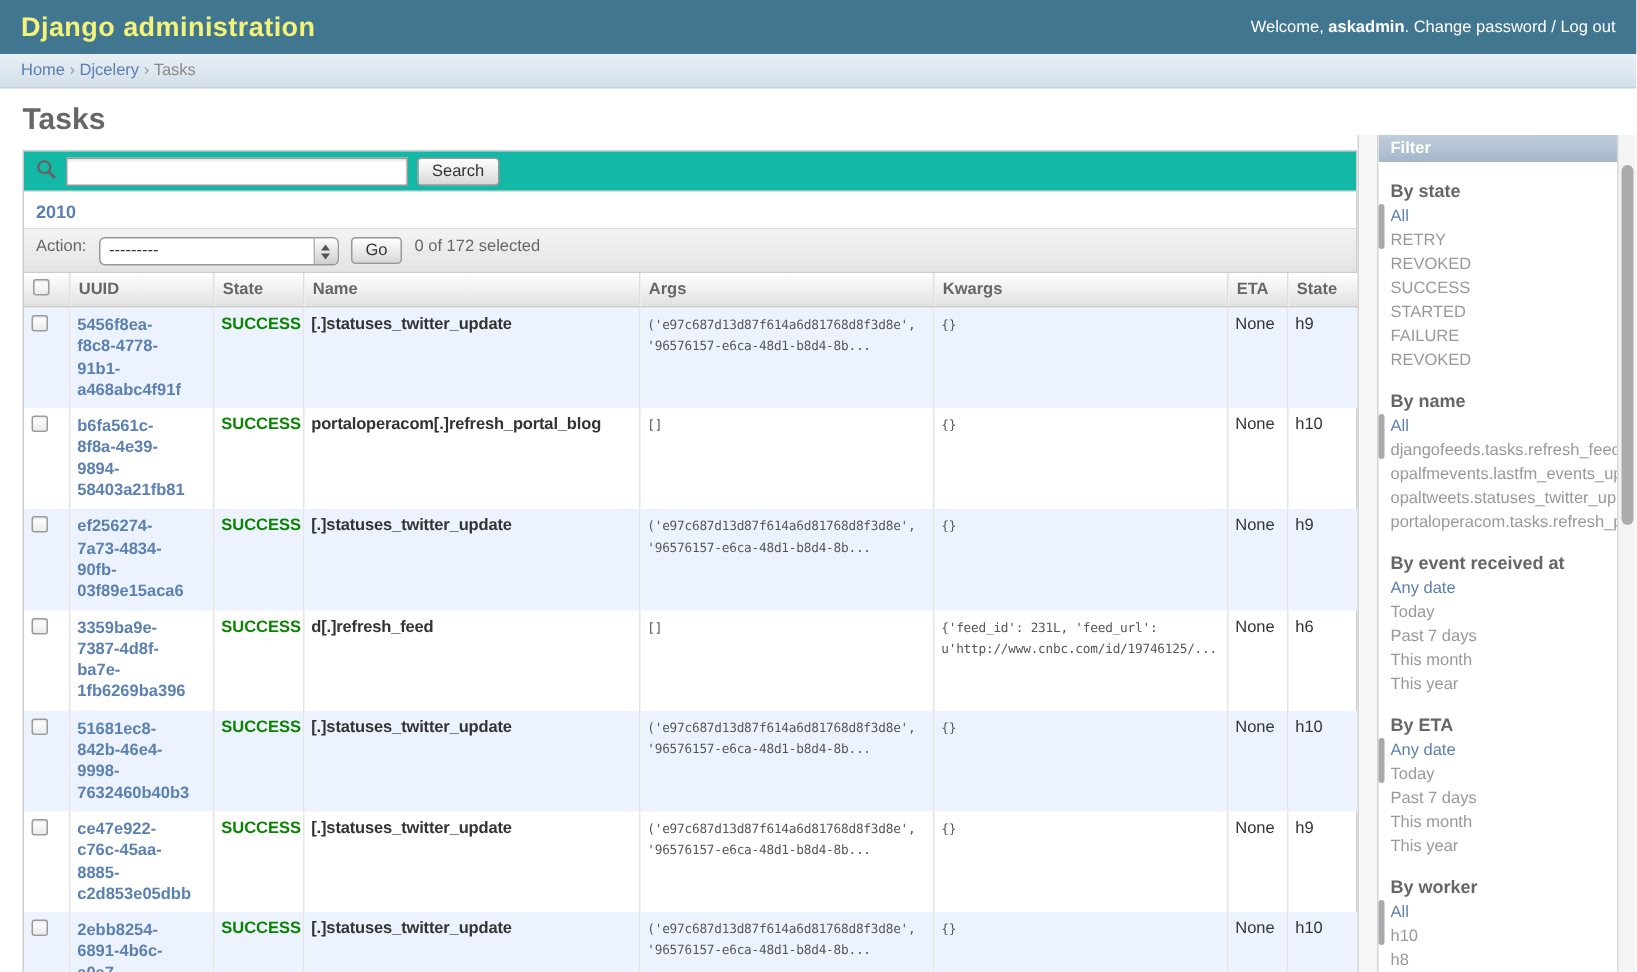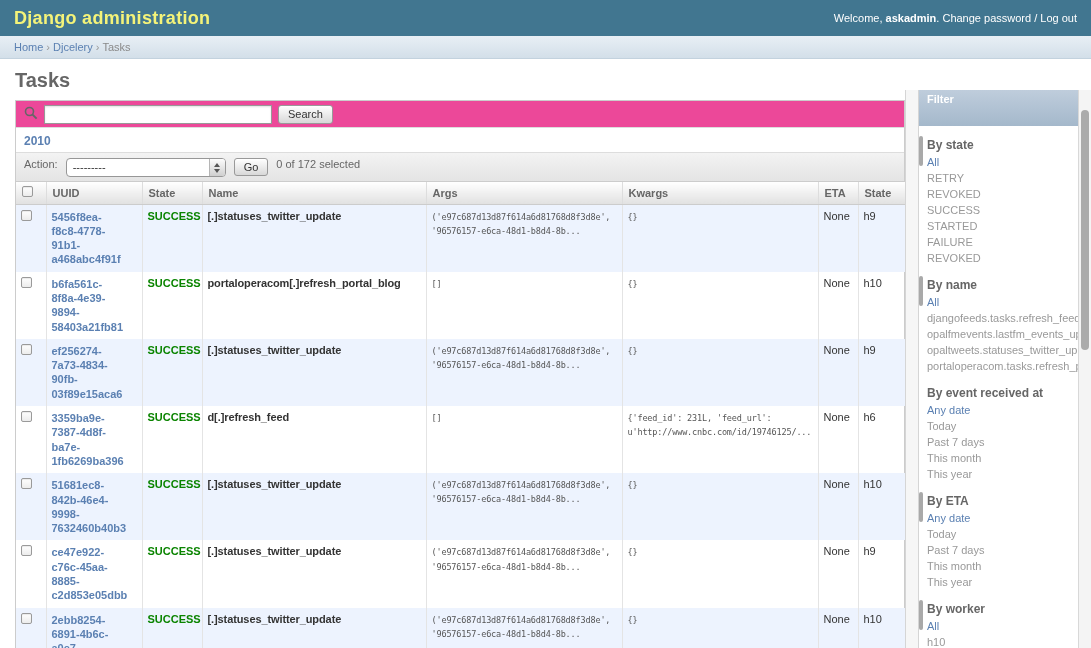--- a/index.html
+++ b/index.html
@@ -37,21 +37,21 @@
 
   
   #content { padding: 6px 0 0 15px; width: 905px; }
   .page-title { margin: 4px 0 8px 0; font-size: 20px; font-weight: bold; color: var(--text-gray, #666); }
 
   .module { width: 890px; border: 1px solid #ccc; background: #fff; }
 
   
   #toolbar {
     display: flex; align-items: center; gap: 6px;
-    padding: 4px 8px; border-bottom: 1px solid #ddd; background: #ec4899;
+    padding: 4px 8px; border-bottom: 1px solid #ddd; background: #14b8a6;
     height: 27px;
   }
   #searchbar {
     width: 228px; height: 19px; border: 1px solid #989898;
     padding: 1px 4px; font-size: 11px; font-family: inherit;
     box-shadow: inset 0 1px 2px rgba(0,0,0,.12);
   }
   .aqua-button {
     font-family: inherit; font-size: 11px; color: #333;
     padding: 2px 9px; border: 1px solid #999; border-radius: 3px;
@@ -119,21 +119,21 @@
     box-shadow: inset 0 1px 1px rgba(0,0,0,.08);
     cursor: pointer;
   }
 
   
   #changelist-filter {
     position: absolute; left: 919px; top: 90px; width: 159px;
     background: #fff; font-size: 11px;
   }
   #filter-title {
-    margin: 0; padding: 3px 8px; height: 36px;
+    margin: 0; padding: 3px 8px; height: 18px;
     font-size: 11px; font-weight: bold; color: #fff;
     background: linear-gradient(#bfcddc, var(--filter-header-bg, #a4b8cb));
   }
   .filter-section h3 {
     margin: 12px 8px 2px 8px; font-size: 12px; font-weight: bold;
     color: var(--text-gray, #666);
   }
   .filter-section ul { list-style: none; margin: 0; padding: 0 0 0 8px; }
   .filter-section li { line-height: 16px; white-space: nowrap; overflow: hidden; }
   .filter-section li a { color: var(--muted-link, #999); }

